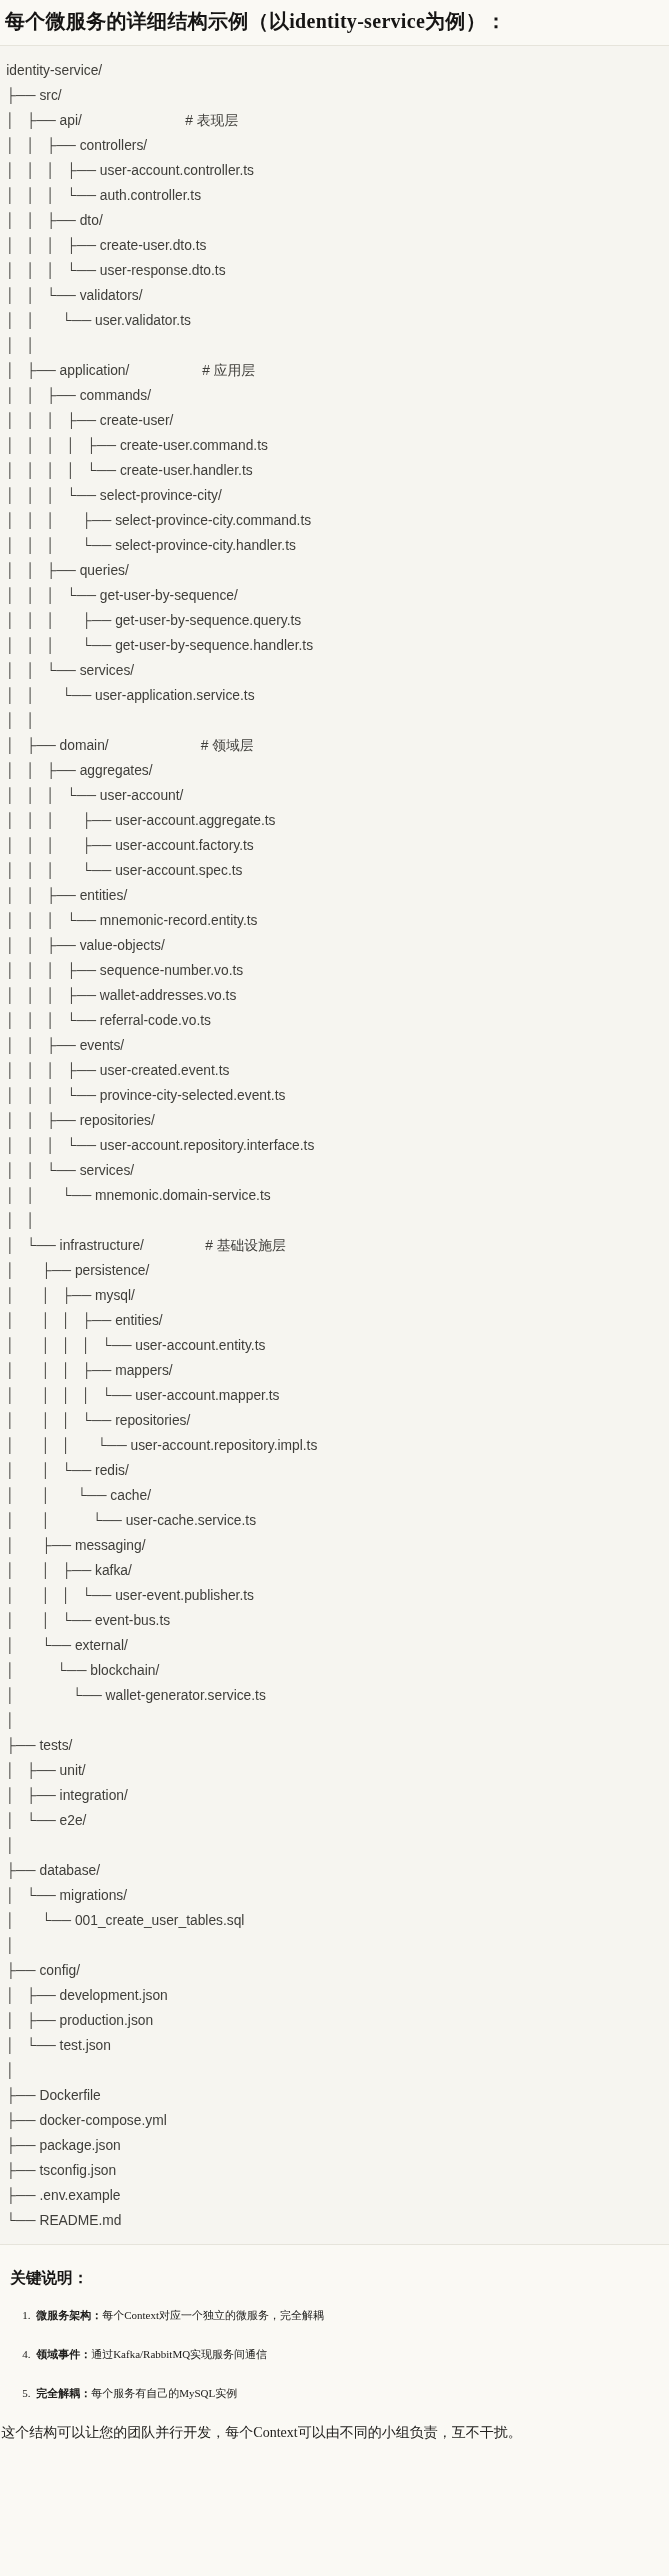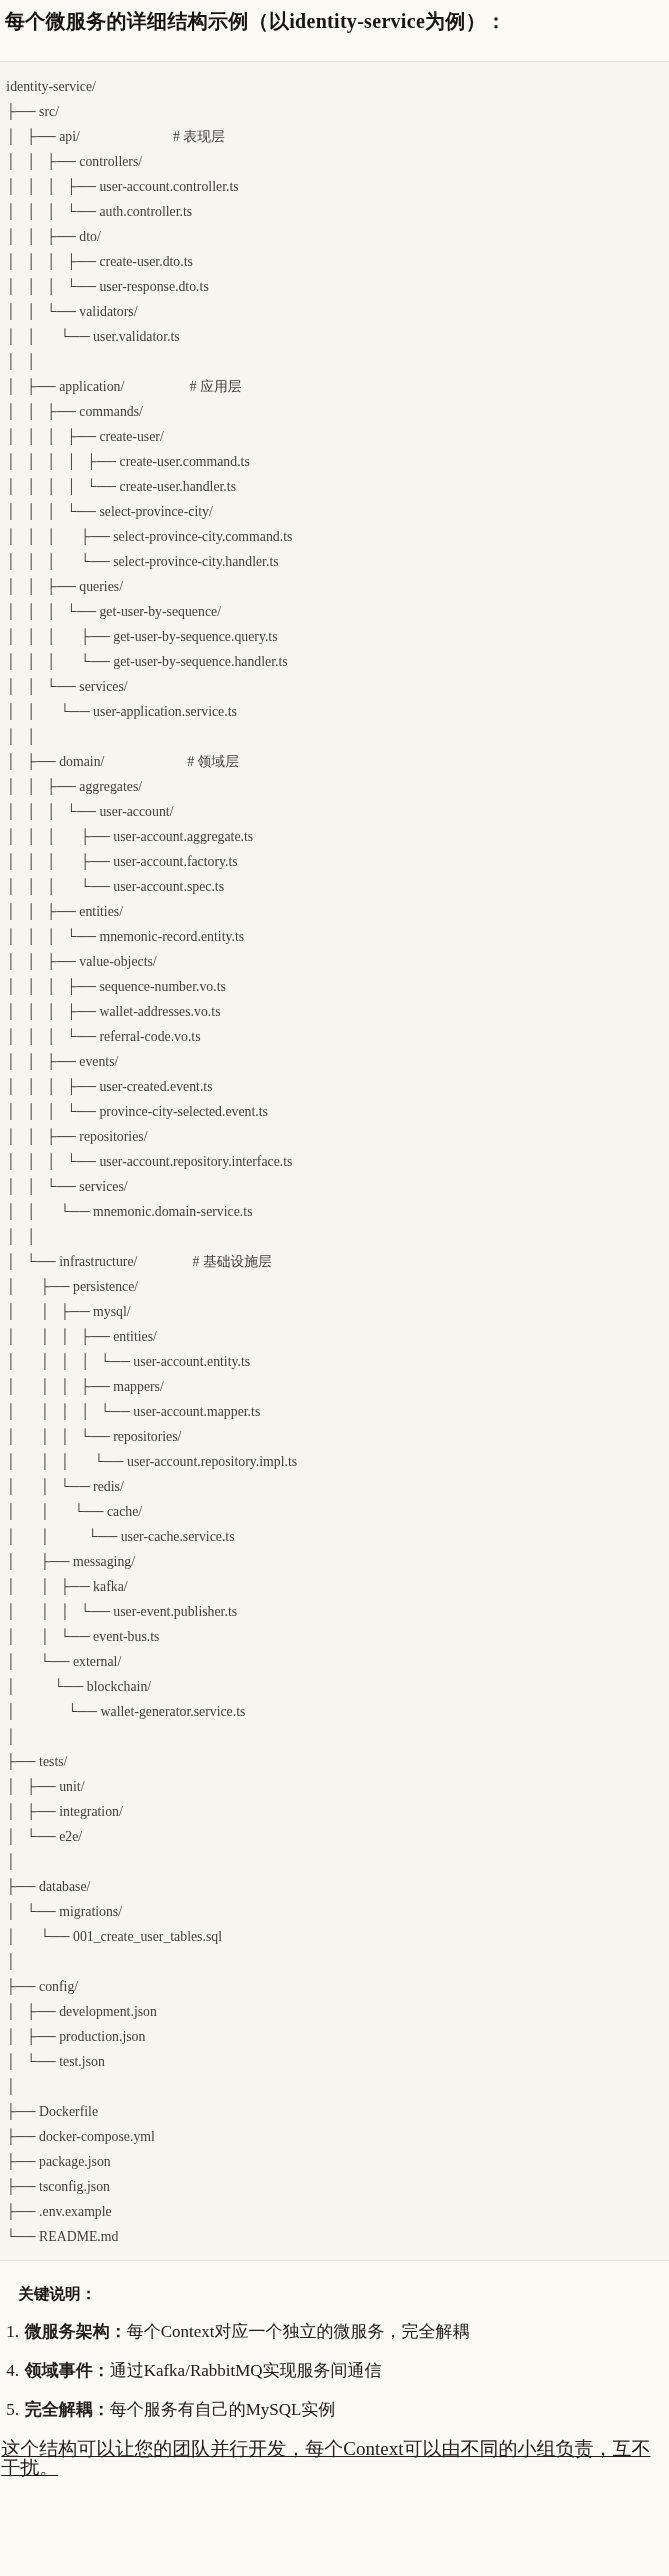--- a/index.html
+++ b/index.html
@@ -18,54 +18,53 @@
     font-size: 20px;
     font-weight: 700;
     line-height: 1.42;
     margin: 6.9px 0 0 5px;
     color: #161514;
     font-family: "Liberation Serif", serif;
     letter-spacing: 0.3px;
   }
 
   pre.tree {
-    margin: 26px 0 0 0;
+    margin: 10px 0 0 0;
     border-top: 0.6px solid #e6e4db;
     border-bottom: 0.6px solid #e6e4db;
     background: #f6f5f0;
     padding: 11.3px 6.3px;
-    font-family: Liberation Serif, serif;
+    font-family: Liberation Sans, sans-serif;
     font-size: 13.8px;
     line-height: 25px;
     color: #3f3e3a;
     white-space: pre;
     overflow: hidden;
   }
 
   .notes { padding: 0 6.3px; }
   .notes-heading {
     font-size: 15.6px;
     font-weight: 700;
     color: #161514;
-    margin: 23px 0 17px 12px;
+    margin: 23px 0 17px 4px;
   }
   .note-item {
-    font-size: 17px;
+    font-size: 11px;
     line-height: 19px;
-    margin: 0 0 20px 0;
+    margin: 0 0 20px 16px;
     color: #21201e;
   }
   .note-item .num { margin-right: 5.6px; }
   .note-term { font-weight: 700; }
   .closing {
-    font-size: 19px;
+    font-size: 14px;
     line-height: 19px;
     margin: 20px 0 0 -5px;
     color: #21201e;
-    text-decoration: underline;
   }
 </style>
 </head>
 <body>
 
 <div class="page">
 
   <div class="doc-heading">每个微服务的详细结构示例（以identity-service为例）：</div>
 
   <pre class="tree">identity-service/

